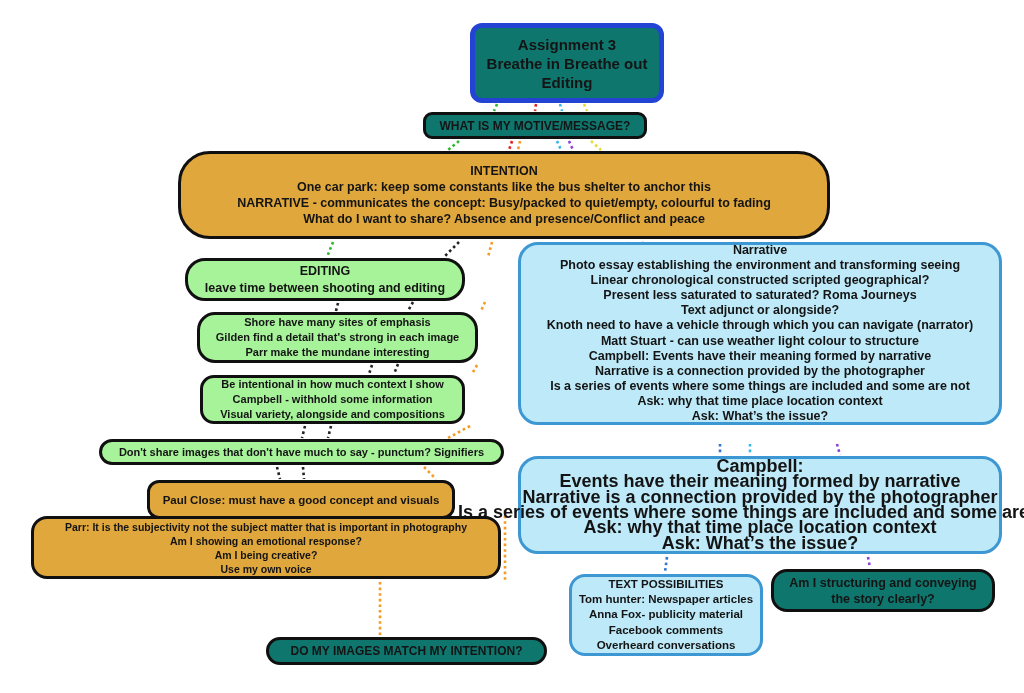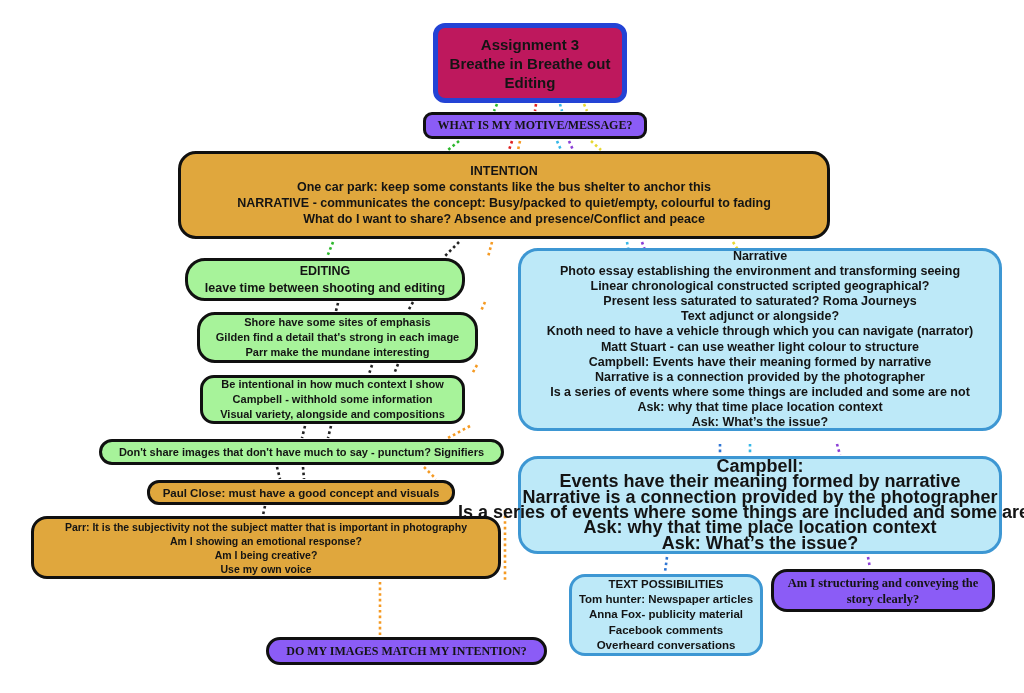--- a/index.html
+++ b/index.html
@@ -9,36 +9,36 @@
   }
   .connectors{position:absolute;left:0;top:0;width:1024px;height:693px;z-index:1;}
   .node{
     position:absolute;box-sizing:border-box;z-index:2;
     display:flex;flex-direction:column;justify-content:center;align-items:center;
     text-align:center;font-weight:bold;color:#141414;
     border:3px solid #101010;
   }
   .node .ln{white-space:nowrap;}
   
-  .f-title{background:#be185d;border:5px solid #2343d5;border-radius:12px;}
-  .f-red{background:#8b5cf6;font-family:Liberation Serif, serif;}
+  .f-title{background:#0f766e;border:5px solid #2343d5;border-radius:12px;margin-left:37px;}
+  .f-red{background:#0f766e;}
   .f-orange{background:#e0a73d;}
   .f-green{background:#a7f39a;}
   .f-blue{background:#bde9f8;border:3.5px solid #3d97d3;}
   
   #assignment{left:433px;top:23px;width:194px;height:80px;font-size:15px;line-height:19px;}
   #motive{left:423px;top:112px;width:224px;height:27px;font-size:12px;border-radius:9px;}
-  #intention{left:178px;top:151px;width:652px;height:88px;font-size:12.5px;line-height:16.2px;border-radius:18px;}
+  #intention{left:178px;top:151px;width:652px;height:88px;font-size:12.5px;line-height:16.2px;border-radius:32px;}
   #editing{left:185px;top:258px;width:280px;height:43px;font-size:12.5px;line-height:16.5px;border-radius:20px;}
   #shore{left:197px;top:312px;width:281px;height:51px;font-size:11px;line-height:14.8px;border-radius:18px;}
   #context{left:200px;top:375px;width:265px;height:49px;font-size:11px;line-height:14.8px;border-radius:14px;}
   #dont-share{left:99px;top:439px;width:405px;height:26px;font-size:11px;border-radius:13px;}
-  #paul-close{left:147px;top:480px;width:308px;height:25px;font-size:11.5px;border-radius:12px;}
+  #paul-close{left:147px;top:480px;width:308px;height:39px;font-size:11.5px;border-radius:12px;}
   #parr{left:31px;top:516px;width:470px;height:63px;font-size:10.5px;line-height:14px;border-radius:16px;}
-  #narrative{left:518px;top:248px;width:484px;height:183px;font-size:12.5px;line-height:15.1px;border-radius:20px;}
+  #narrative{left:518px;top:242px;width:484px;height:183px;font-size:12.5px;line-height:15.1px;border-radius:20px;}
   #campbell{left:518px;top:456px;width:484px;height:98px;font-size:18px;line-height:15.3px;border-radius:20px;}
   #text-possibilities{left:569px;top:574px;width:194px;height:82px;font-size:11.5px;line-height:15.2px;border-radius:16px;}
   #structuring{left:771px;top:569px;width:224px;height:43px;font-size:12.5px;line-height:16px;border-radius:16px;padding:18px 10px;}
   #structuring .ln{white-space:normal;}
   #match-intention{left:266px;top:637px;width:281px;height:28px;font-size:12px;border-radius:14px;}
 </style>
 </head>
 <body>
 
 <svg class="connectors" stroke-width="2.6" stroke-dasharray="2.6 3" fill="none">
@@ -107,21 +107,21 @@
   <div class="ln">NARRATIVE - communicates the concept: Busy/packed to quiet/empty, colourful to fading</div>
   <div class="ln">What do I want to share? Absence and presence/Conflict and peace</div>
 </div>
 
 <div id="editing" class="node f-green">
   <div class="ln">EDITING</div>
   <div class="ln">leave time between shooting and editing</div>
 </div>
 
 <div id="shore" class="node f-green">
-  <div class="ln">Shore have some sites of emphasis</div>
+  <div class="ln">Shore have many sites of emphasis</div>
   <div class="ln">Gilden find a detail that's strong in each image</div>
   <div class="ln">Parr make the mundane interesting</div>
 </div>
 
 <div id="context" class="node f-green">
   <div class="ln">Be intentional in how much context I show</div>
   <div class="ln">Campbell - withhold some information</div>
   <div class="ln">Visual variety,  alongside and compositions</div>
 </div>
 

